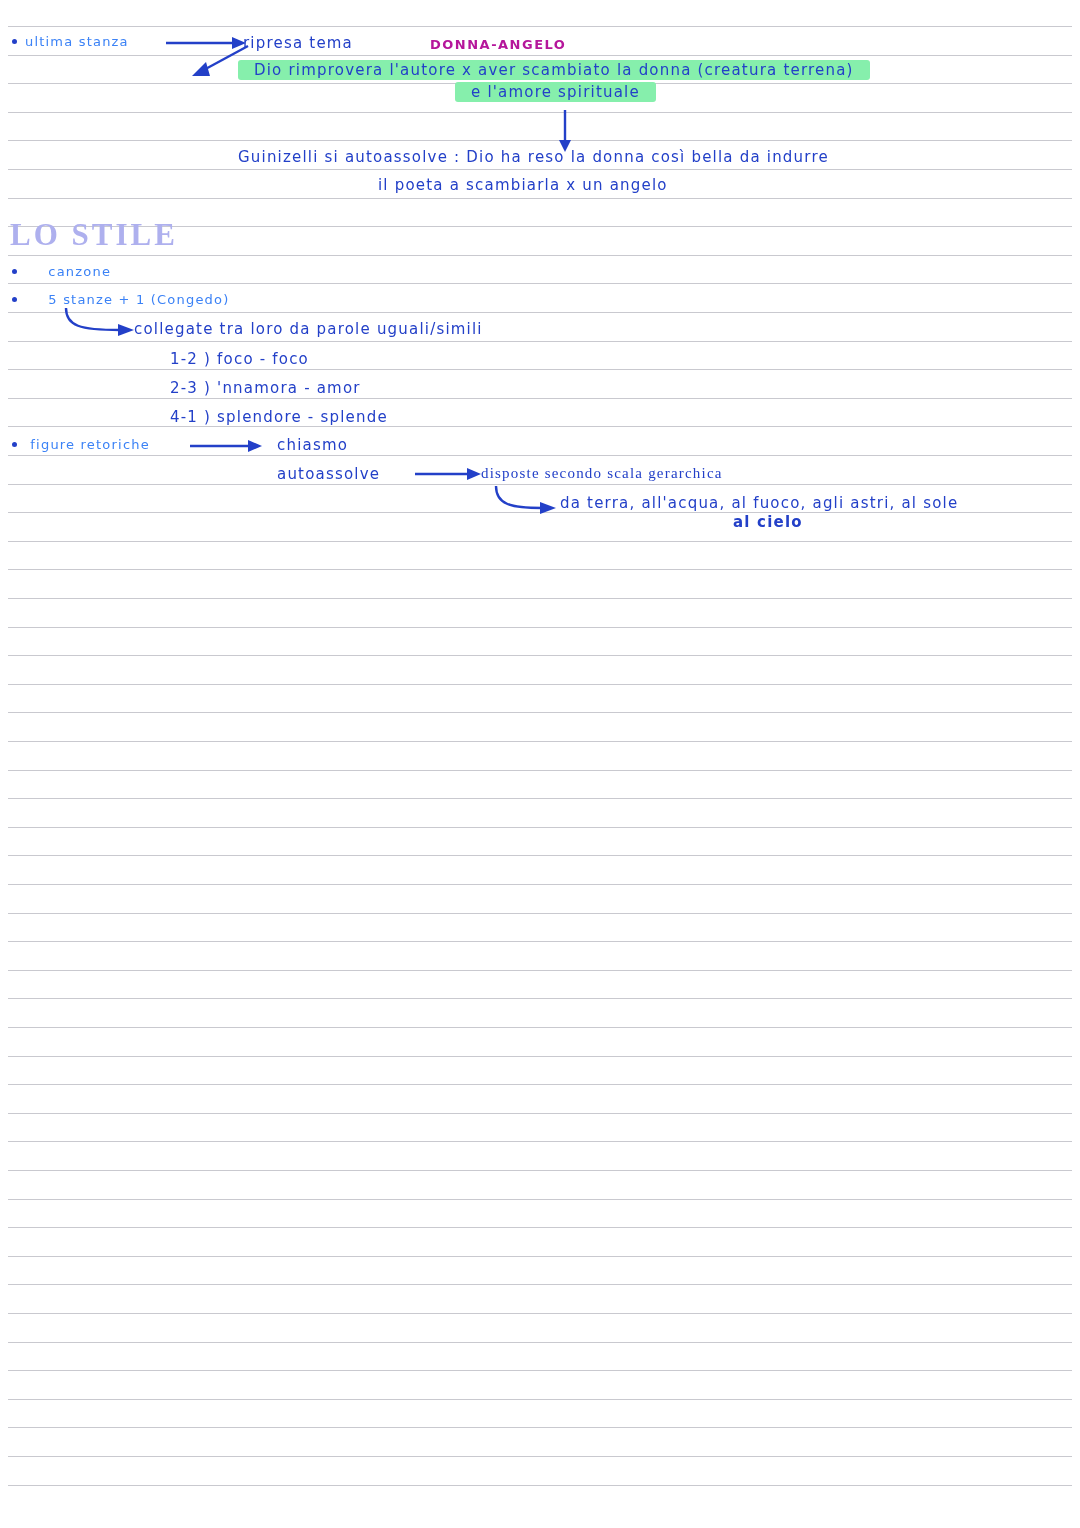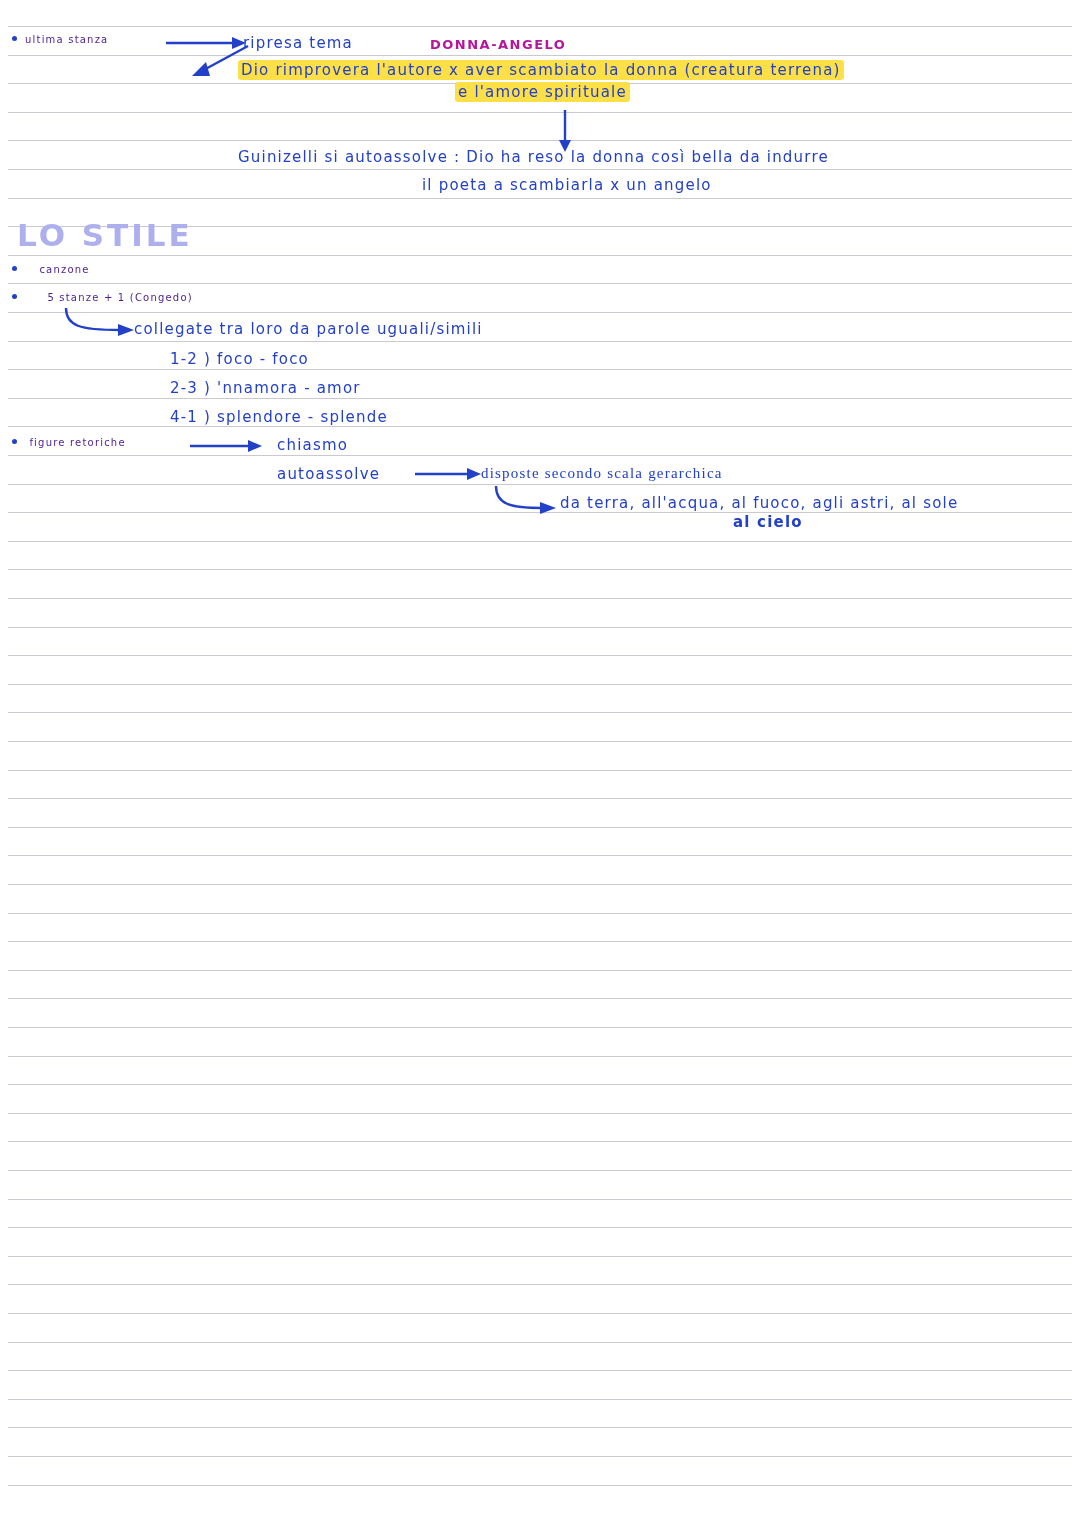--- a/index.html
+++ b/index.html
@@ -35,41 +35,41 @@
   }
   .note {
     position: absolute;
     color: #2340c8;
     font-family: "DejaVu Sans", sans-serif;
     letter-spacing: 1.2px;
     white-space: nowrap;
     font-size: 15px;
   }
   .hl {
-    background: #fde047;
-    padding: 1px 3px;
+    background: #86efac;
+    padding: 1px 16px;
     border-radius: 3px;
   }
   .magenta {
     color: #b5169b;
     font-weight: bold;
     font-size: 13px;
     letter-spacing: 1.5px;
   }
   .section-title {
     position: absolute;
     color: #aeb0ee;
     font-weight: bold;
     font-size: 31px;
     letter-spacing: 3px;
   }
   .bullet {
     position: absolute;
-    color: #4c1d95;
-    font-size: 10px;
+    color: #3b82f6;
+    font-size: 13px;
     letter-spacing: 1.2px;
     white-space: nowrap;
   }
   .dot {
     display: inline-block;
     width: 5px;
     height: 5px;
     border-radius: 50%;
     background: #2340c8;
     vertical-align: middle;
@@ -171,31 +171,31 @@
   </div>
 
   <svg class="arrow" style="left:554px; top:110px;" width="22" height="42">
     <line x1="11" y1="0" x2="11" y2="30" stroke="#2340c8" stroke-width="2.4"></line>
     <polygon points="5,30 11,42 17,30" fill="#2340c8"></polygon>
   </svg>
 
   <div class="note" style="left:238px; top:148px;">
     <span>Guinizelli si autoassolve : Dio ha reso la donna così bella da indurre</span>
   </div>
-  <div class="note" style="left:378px; top:176px;margin-left:44px;">
+  <div class="note" style="left:378px; top:176px;">
     <span>il poeta a scambiarla x un angelo</span>
   </div>
 
-  <div class="section-title" style="left:17px; top:217px;">
+  <div class="section-title" style="left:10px; top:217px;font-family:Liberation Serif, serif;">
     <span>LO STILE</span>
   </div>
 
   <div class="bullet" style="left:12px; top:264px;">
     <span class="dot"></span>
-    <span style="margin-left:10px;">canzone</span>
+    <span style="margin-left:18px;">canzone</span>
   </div>
 
   <div class="bullet" style="left:12px; top:292px;">
     <span class="dot"></span>
     <span style="margin-left:18px;">5 stanze  +  1 (Congedo)</span>
   </div>
 
   <svg class="arrow" style="left:62px; top:308px;" width="78" height="30">
     <path d="M4,0 C4,18 18,22 58,22" stroke="#2340c8" stroke-width="2.4" fill="none"></path>
     <polygon points="56,16 72,22 56,28" fill="#2340c8"></polygon>

